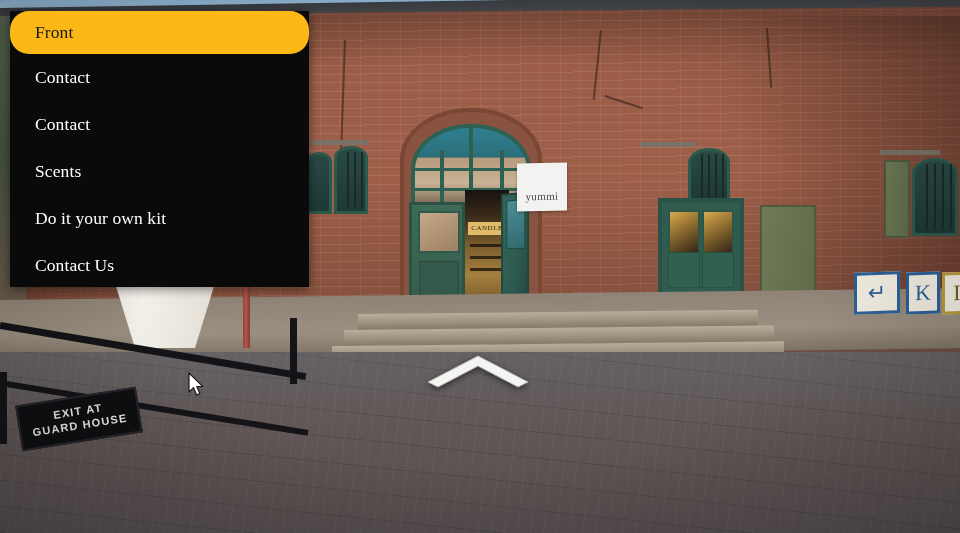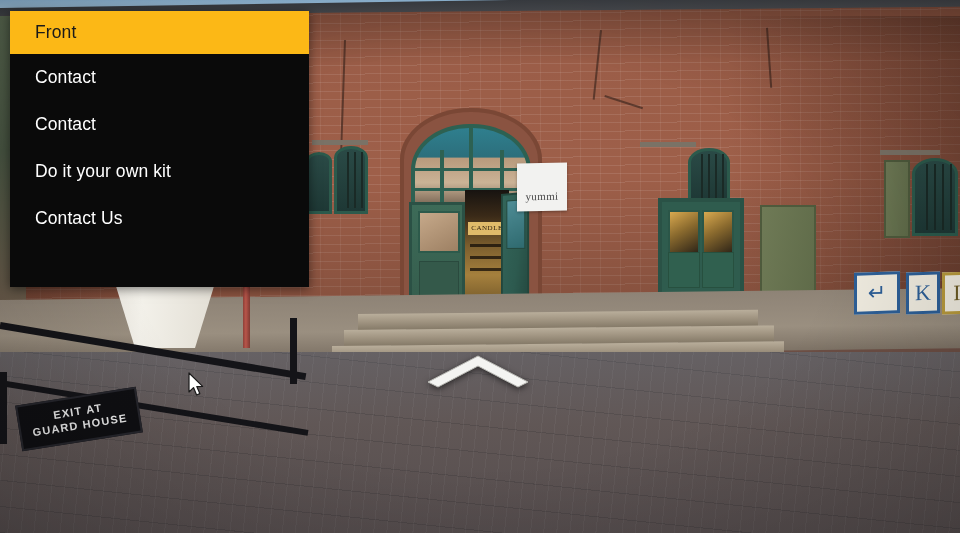--- a/index.html
+++ b/index.html
@@ -268,25 +268,26 @@
     background: #0a0a0a;
     box-shadow: 0 2px 10px rgba(0,0,0,0.5);
     overflow: hidden;
   }
   .menu-item {
     display: flex; align-items: center;
     height: 47px;
     padding-left: 25px;
     color: #ffffff;
     font-size: 17.5px;
-    font-family: Liberation Sans, sans-serif;
+    font-family: Liberation Serif, serif;
     font-weight: 400;
     letter-spacing: 0.1px;
     cursor: pointer;
     user-select: none;
+    border-radius: 19px;
   }
   .menu-item.active {
     background: #fcb816;
     color: #1a1a1a;
     height: 43px;
   }
 
   
   .menu-button {
     position: absolute; left: 335px; top: 22px;
@@ -433,20 +434,23 @@
     <div class="menu-item active">
       <span>Front</span>
     </div>
     <div class="menu-item">
       <span>Contact</span>
     </div>
     <div class="menu-item">
       <span>Contact</span>
     </div>
     <div class="menu-item">
+      <span>Scents</span>
+    </div>
+    <div class="menu-item">
       <span>Do it your own kit</span>
     </div>
     <div class="menu-item">
       <span>Contact Us</span>
     </div>
   </div>
 
 
   <div class="cursor">
     <svg viewBox="0 0 18 26" width="18" height="26">

